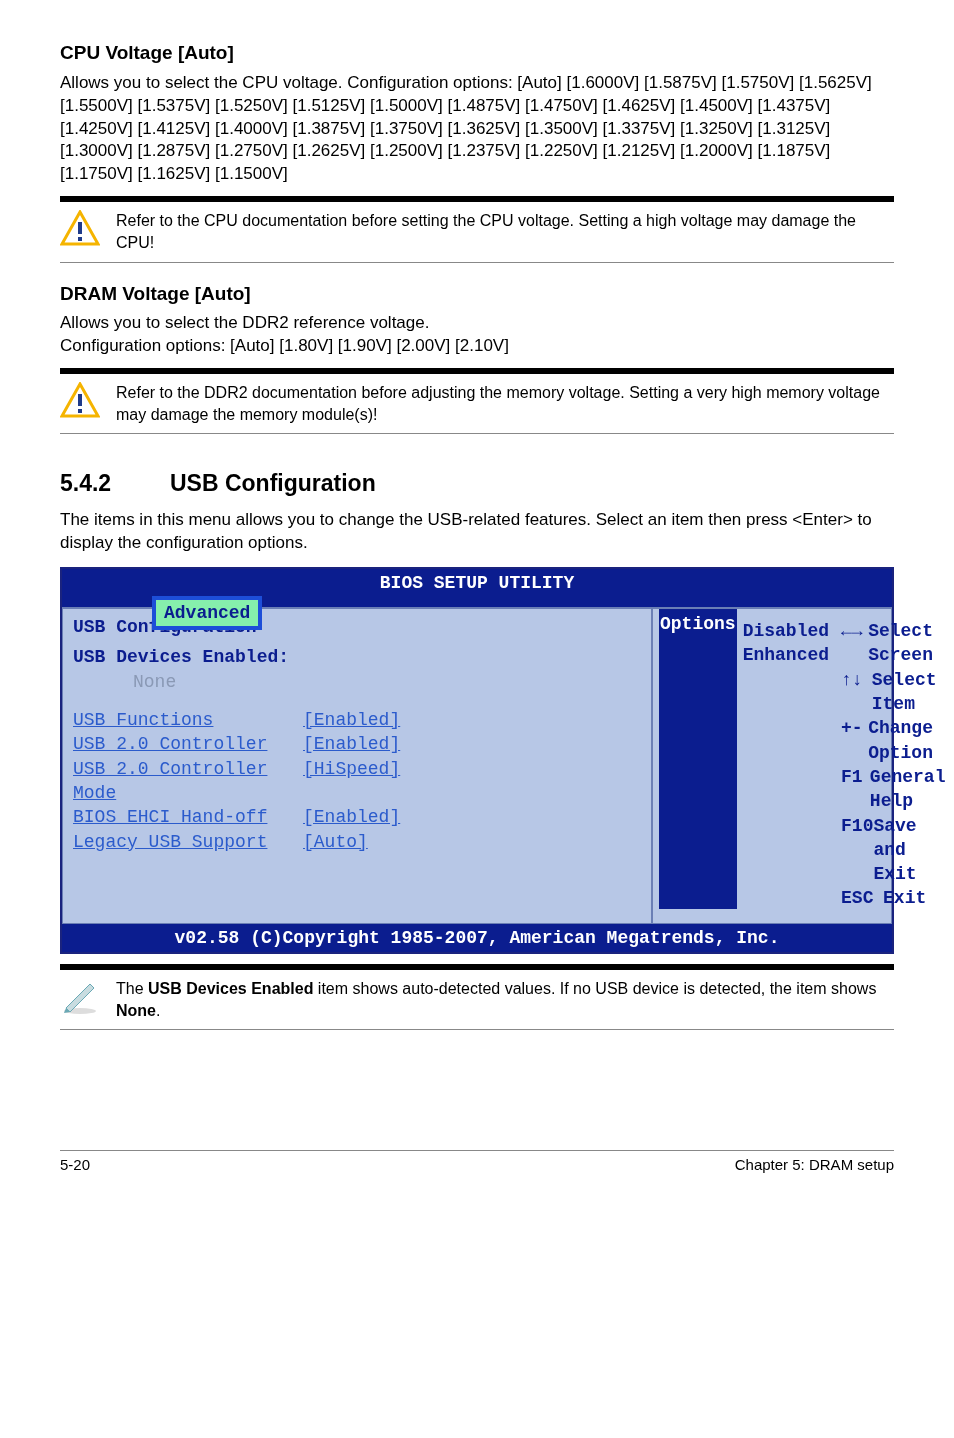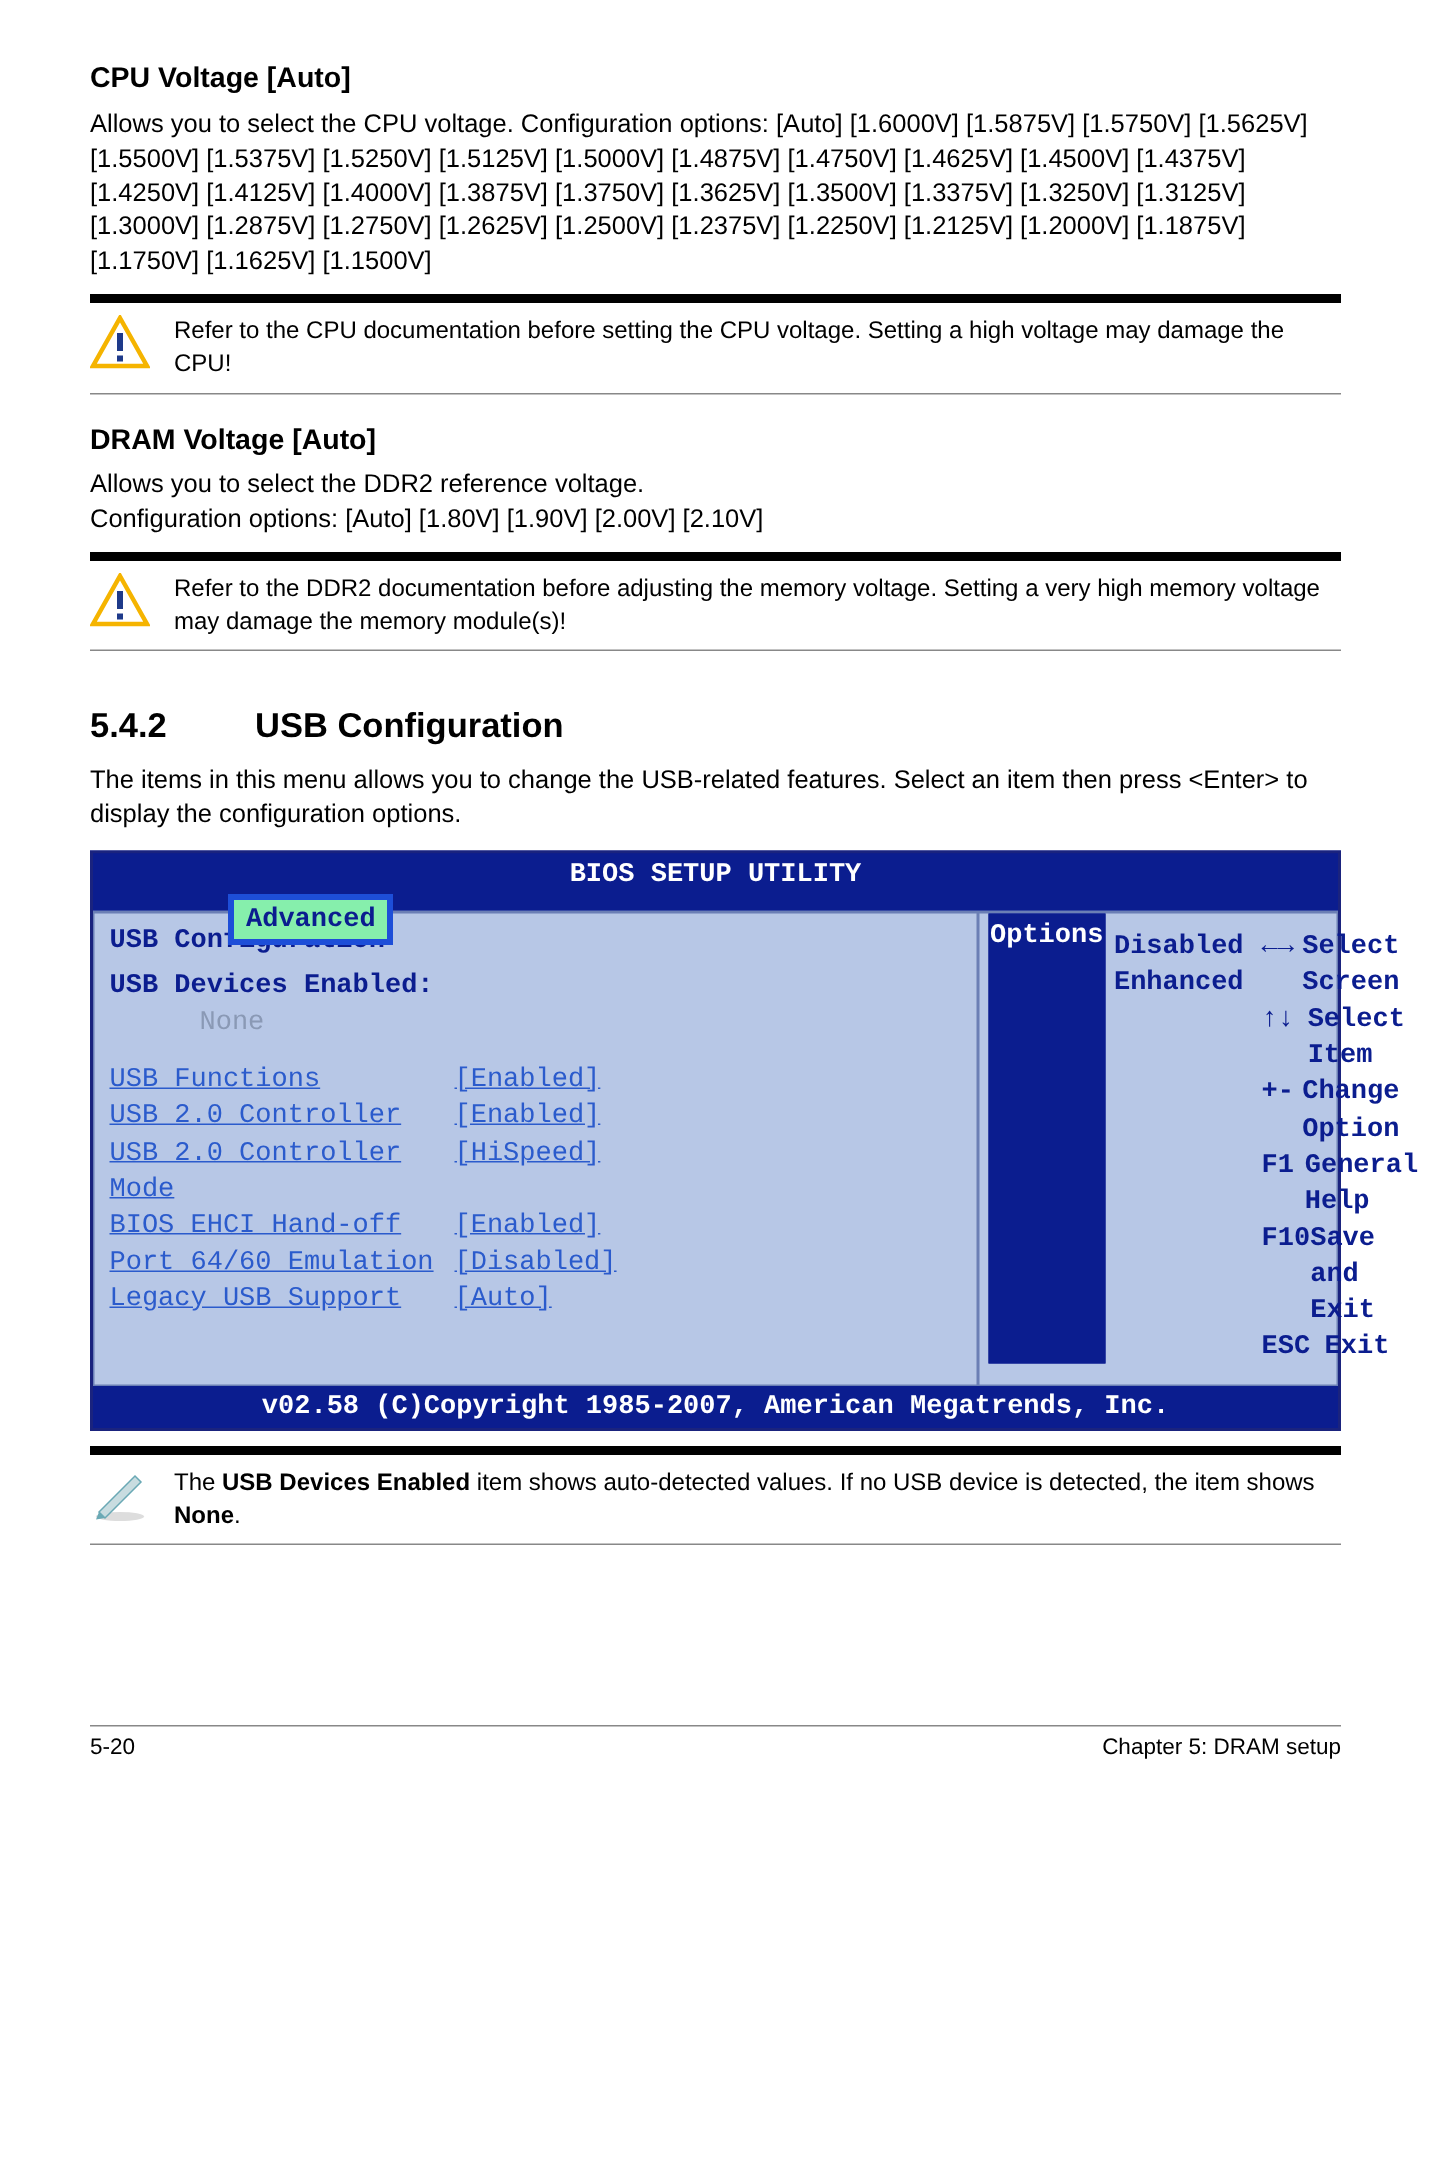--- a/index.html
+++ b/index.html
@@ -215,24 +215,20 @@
       </div>
       <div class="bios-row">
         <span class="label">USB 2.0 Controller Mode</span>
         <span>[HiSpeed]</span>
       </div>
       <div class="bios-row">
         <span class="label">BIOS EHCI Hand-off</span>
         <span>[Enabled]</span>
       </div>
       <div class="bios-row">
-        <span class="label">Port 64/60 Emulation</span>
-        <span>[Disabled]</span>
-      </div>
-      <div class="bios-row">
         <span class="label">Legacy USB Support</span>
         <span>[Auto]</span>
       </div>
     </div>
     <div class="bios-right">
       <div class="options-box">Options</div>
       <div class="options-list">
         <div>Disabled</div>
         <div>Enhanced</div>
       </div>

